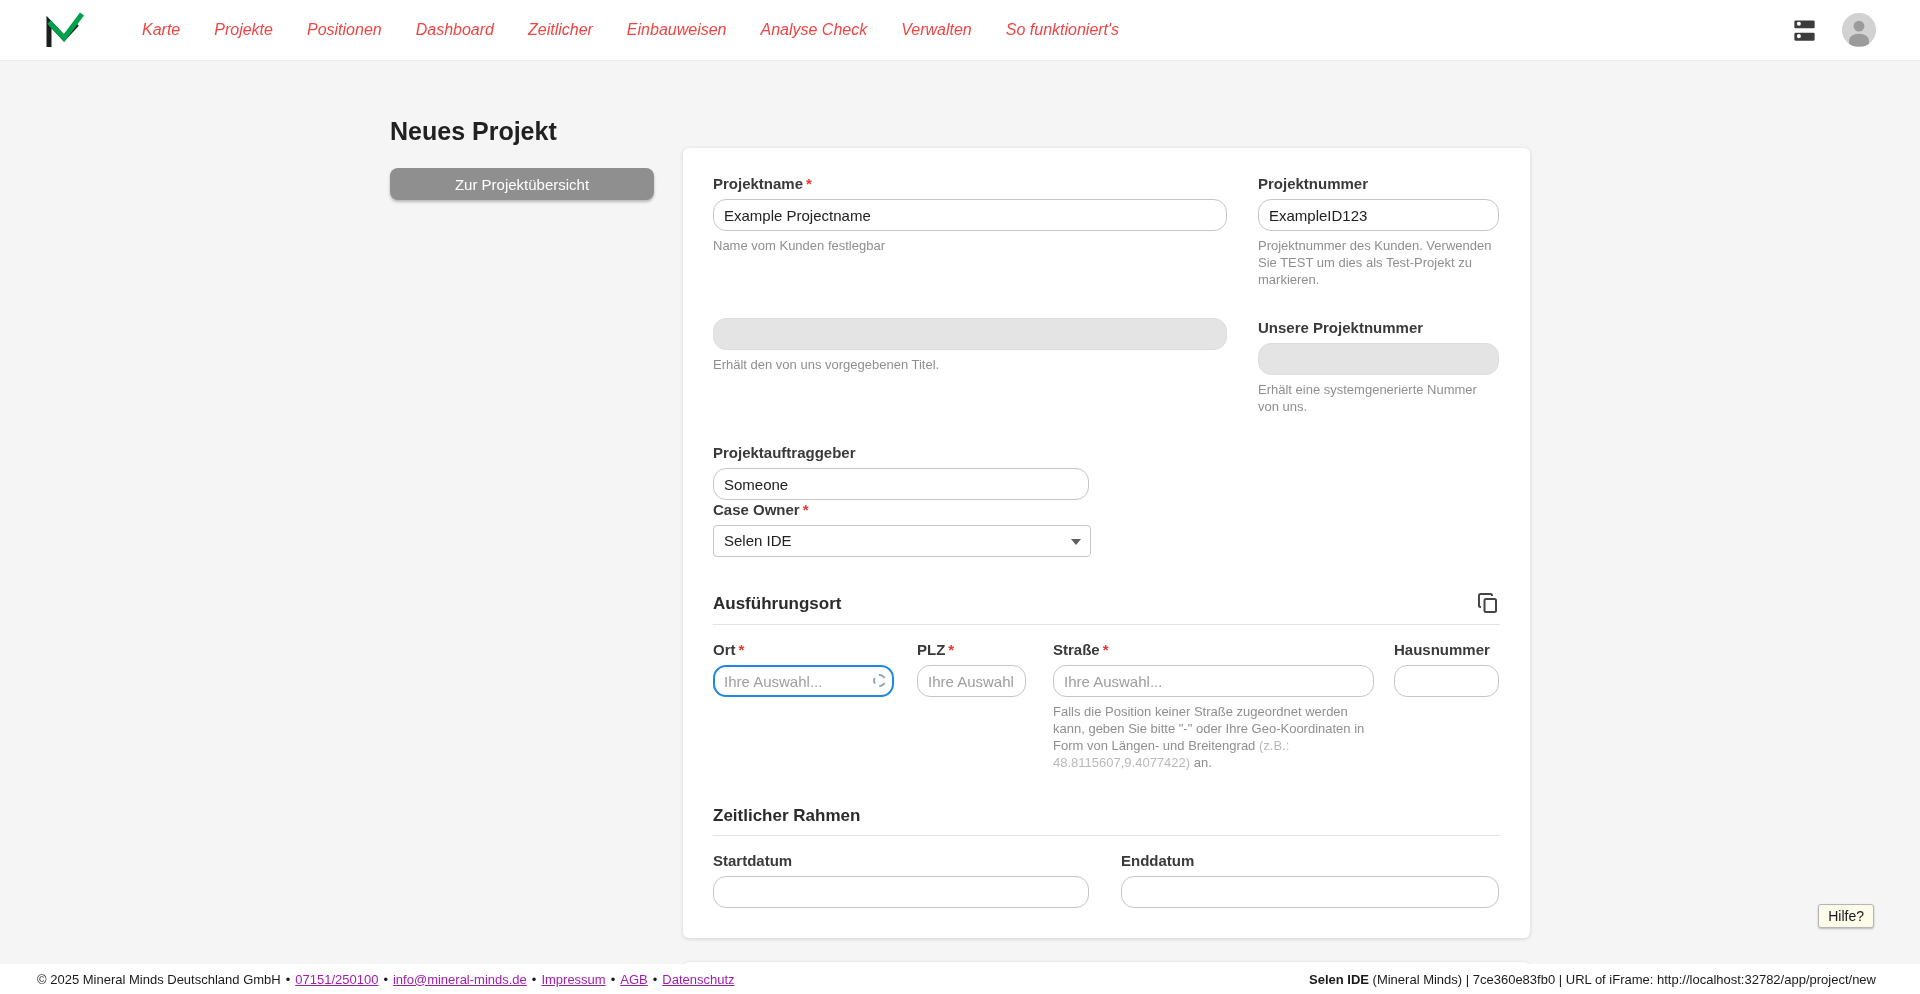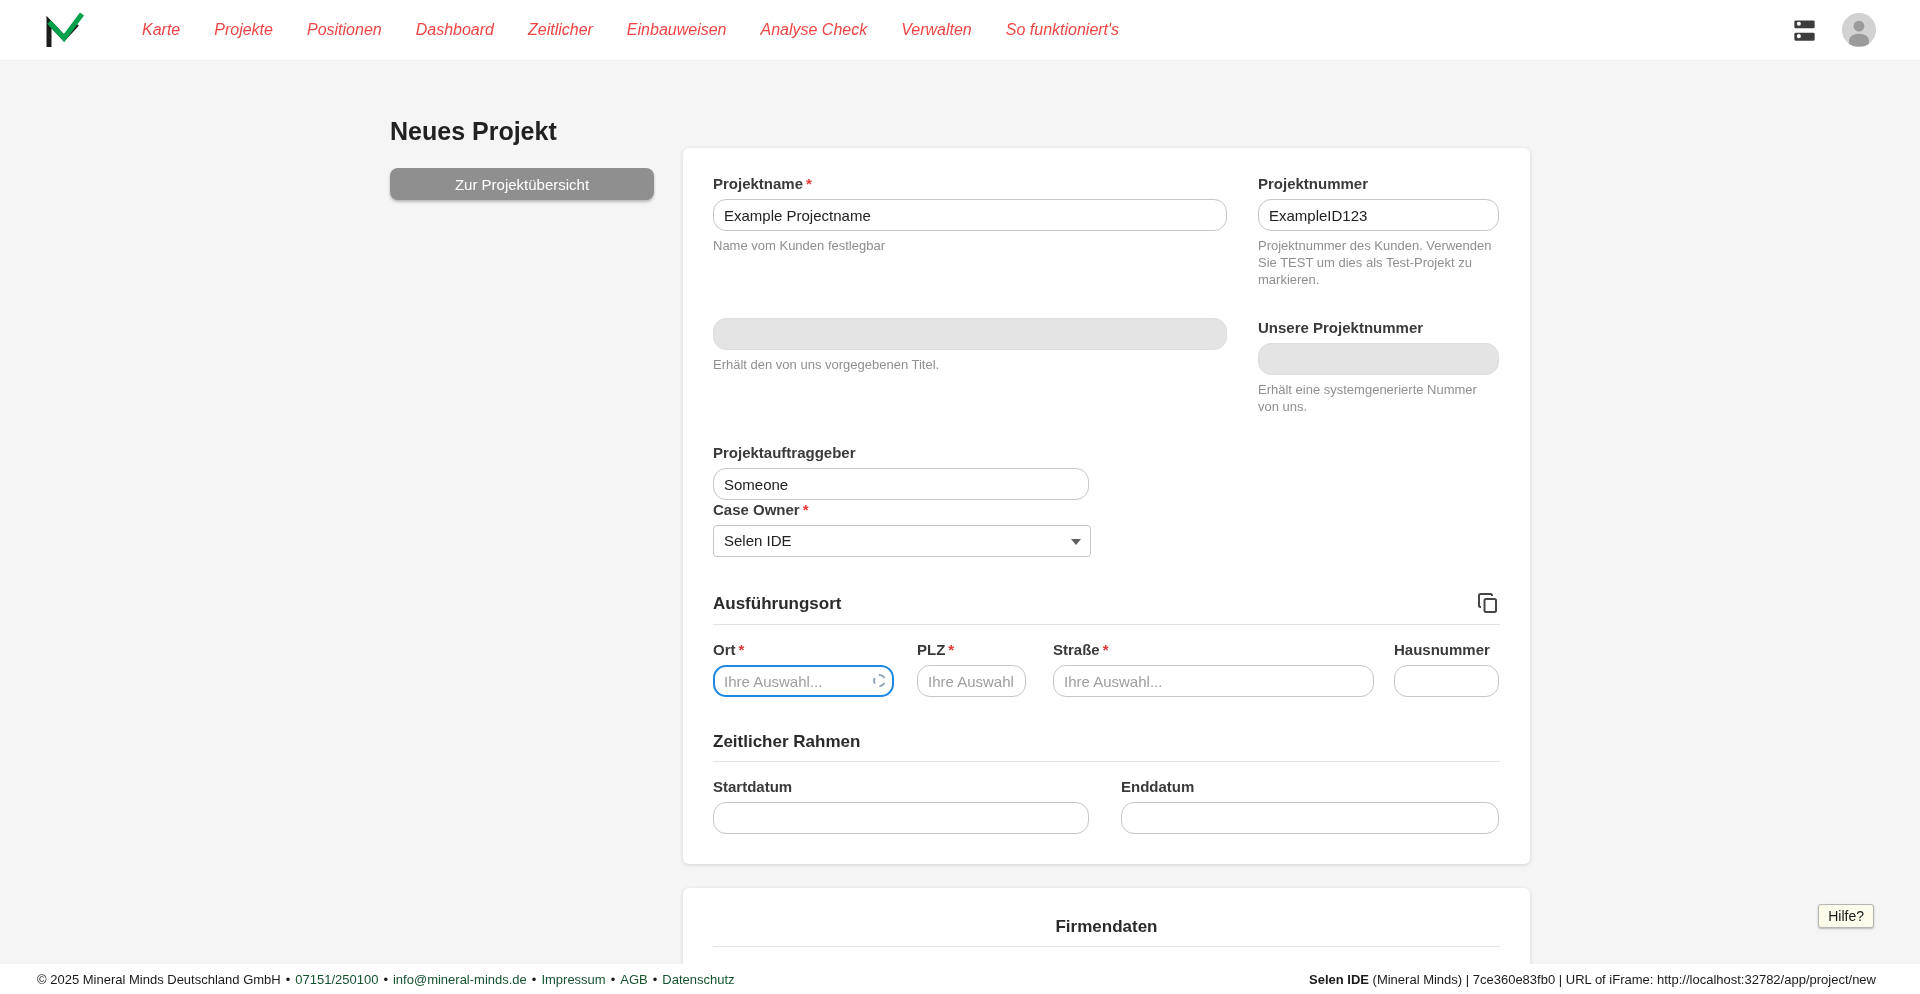--- a/index.html
+++ b/index.html
@@ -117,21 +117,21 @@
   }
 
   
   .footer {
     position: fixed; left: 0; right: 0; bottom: 0; height: 30px; z-index: 35;
     background: #fff; display: flex; align-items: center; justify-content: space-between;
     padding: 0 44px 0 37px; font-size: 13px; color: #1a1a1a;
   }
   .footer-left { display: flex; align-items: center; white-space: nowrap; }
   .sep { margin: 0 5px; }
-  .flink { color: #14532d; cursor: pointer; }
+  .flink { color: #a21caf; text-decoration: underline; cursor: pointer; }
   .footer-right { white-space: nowrap; }
   .bold { font-weight: bold; }
 </style>
 </head>
 <body>
 
 <header class="header">
   <div class="logo">
     <svg width="40" height="38" viewBox="0 0 40 38">
       <path d="M5 36 L5 11 L20 27 L33 13" fill="none" stroke="#1d1d1b" stroke-width="5" stroke-linejoin="miter"></path>
@@ -234,20 +234,21 @@
               <span class="spinner"></span>
             </div>
           </div>
           <div class="loc-plz">
             <div class="lbl"><span>PLZ</span><span class="req">*</span></div>
             <input class="inp" type="text" placeholder="Ihre Auswahl..." style="">
           </div>
           <div class="loc-str">
             <div class="lbl"><span>Straße</span><span class="req">*</span></div>
             <input class="inp" type="text" placeholder="Ihre Auswahl..." style="">
+            <div class="helper"><span>Falls die Position keiner Straße zugeordnet werden kann, geben Sie bitte "-" oder Ihre Geo-Koordinaten in Form von Längen- und Breitengrad </span><span class="muted">(z.B.: 48.8115607,9.4077422)</span><span> an.</span></div>
           </div>
           <div class="loc-haus">
             <div class="lbl"><span>Hausnummer</span></div>
             <input class="inp" type="text" style="">
           </div>
         </div>
 
         <div class="section-head">
           <h2 class="section-title">Zeitlicher Rahmen</h2>
         </div>

